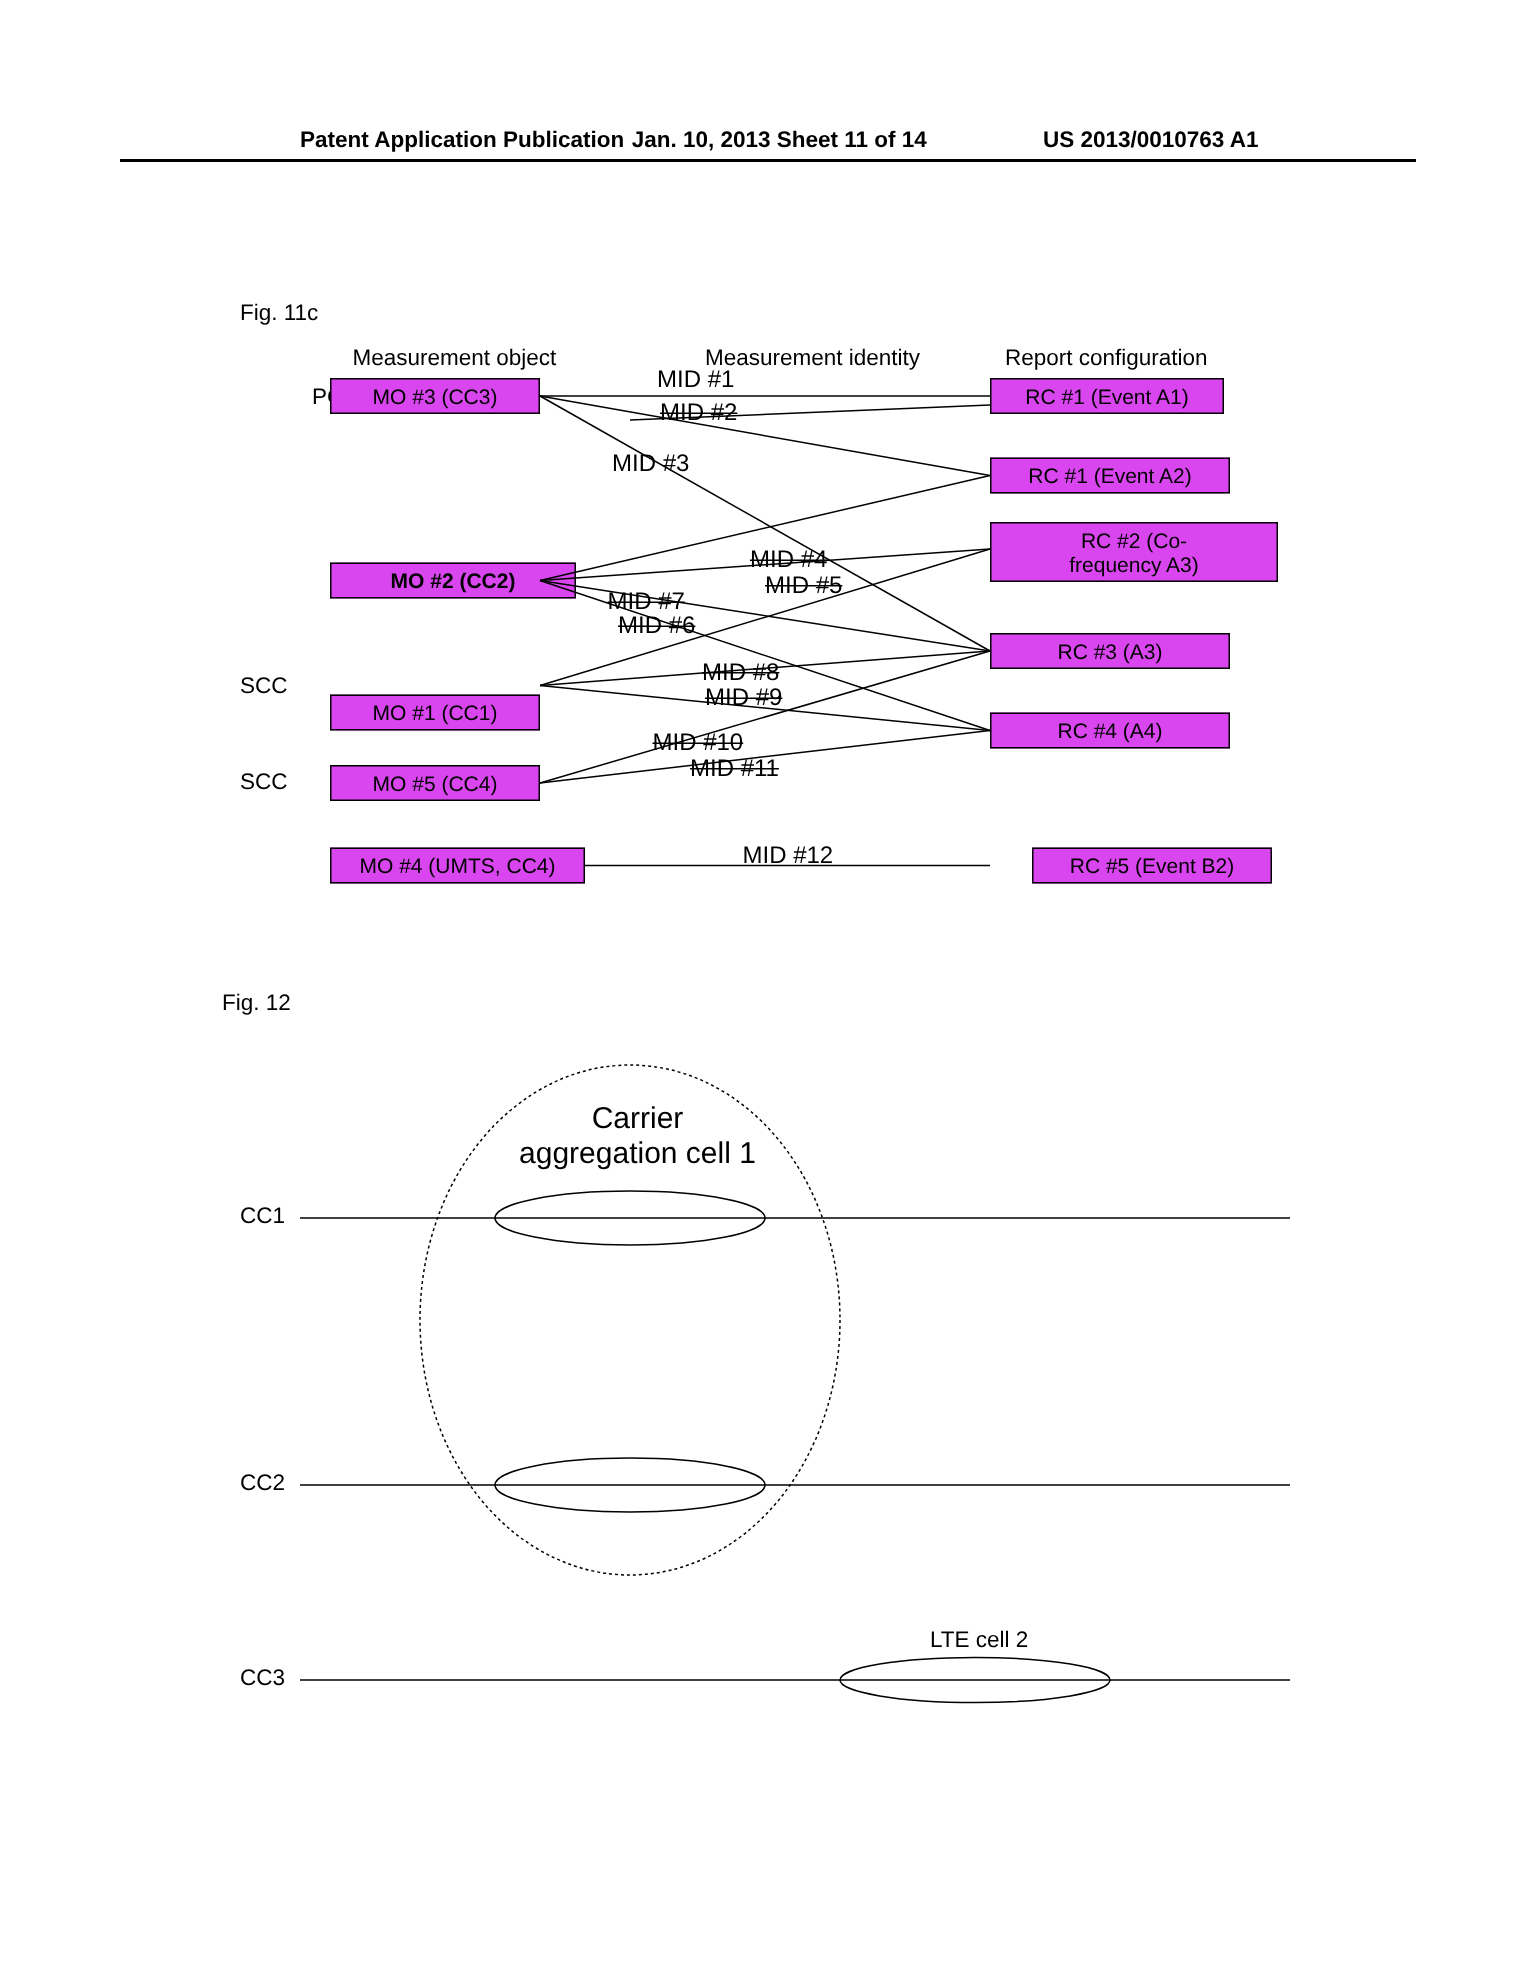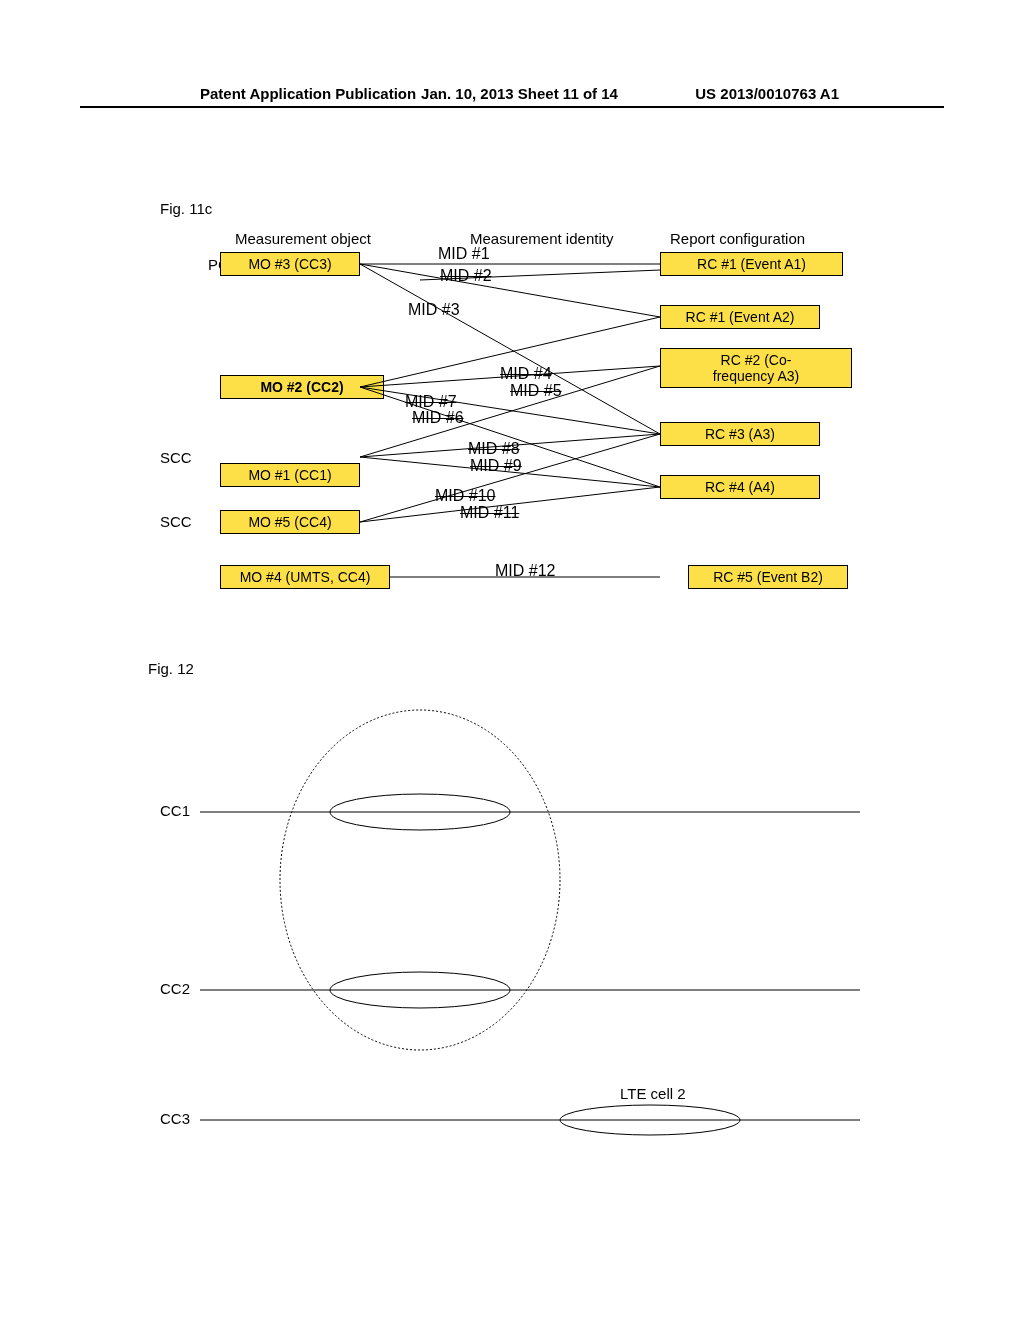--- a/index.html
+++ b/index.html
@@ -45,21 +45,21 @@
     width: 720px; height: 390px;
     pointer-events: none;
   }
   .col-head { position: absolute; font-size: 15px; }
   .side-label { position: absolute; font-size: 15px; }
   .box {
     position: absolute;
     border: 1px solid #000;
     font-size: 14px;
     padding: 3px 10px;
-    background: #fde047;
+    background: #d946ef;
     white-space: nowrap;
     text-align: center;
   }
   .mid-label {
     position: absolute;
     font-size: 16px;
     white-space: nowrap;
     text-align: center;
   }
   .strike { text-decoration: line-through; }
@@ -99,21 +99,21 @@
   <div class="side-label" style="left:0; top:26px;margin-left:48px;">PCC</div>
   <div class="side-label" style="left:0; top:219px;">SCC</div>
   <div class="side-label" style="left:0; top:283px;">SCC</div>
 
   <div class="box" style="left:60px; top:22px; width:140px;">MO #3 (CC3)</div>
   <div class="box" style="left:60px; top:145px; width:164px;font-weight:bold;">MO #2 (CC2)</div>
   <div class="box" style="left:60px; top:233px; width:140px;">MO #1 (CC1)</div>
   <div class="box" style="left:60px; top:280px; width:140px;">MO #5 (CC4)</div>
   <div class="box" style="left:60px; top:335px; width:170px;">MO #4 (UMTS, CC4)</div>
 
-  <div class="box" style="left:500px; top:22px; width:183px;">RC #1 (Event A1)</div>
+  <div class="box" style="left:500px; top:22px; width:156px;">RC #1 (Event A1)</div>
   <div class="box" style="left:500px; top:75px; width:160px;">RC #1 (Event A2)</div>
   <div class="box" style="left:500px; top:118px; width:192px; padding:3px 6px;">
     <div>RC #2 (Co-</div>
     <div>frequency A3)</div>
   </div>
   <div class="box" style="left:500px; top:192px; width:160px;">RC #3 (A3)</div>
   <div class="box" style="left:500px; top:245px; width:160px;">RC #4 (A4)</div>
   <div class="box" style="left:528px; top:335px; width:160px;">RC #5 (Event B2)</div>
 
   <div class="mid-label" style="left:278px; top:15px;">MID #1</div>
@@ -167,17 +167,21 @@
 
       <ellipse cx="260" cy="290" rx="90" ry="18" stroke-width="1"></ellipse>
 
       <ellipse cx="490" cy="420" rx="90" ry="15" stroke-width="1"></ellipse>
 
       <line x1="40" y1="112" x2="700" y2="112" stroke-width="1"></line>
       <line x1="40" y1="290" x2="700" y2="290" stroke-width="1"></line>
       <line x1="40" y1="420" x2="700" y2="420" stroke-width="1"></line>
     </g>
   </svg>
+  <div class="f12-title" style="left:185px; top:35px; width:160px;">
+    <div>Carrier</div>
+    <div>aggregation cell 1</div>
+  </div>
   <div class="f12-label" style="left:0; top:102px;">CC1</div>
   <div class="f12-label" style="left:0; top:280px;">CC2</div>
   <div class="f12-label" style="left:0; top:410px;">CC3</div>
   <div class="f12-label" style="left:460px; top:385px;">LTE cell 2</div>
 </div>
 
 </body></html>

